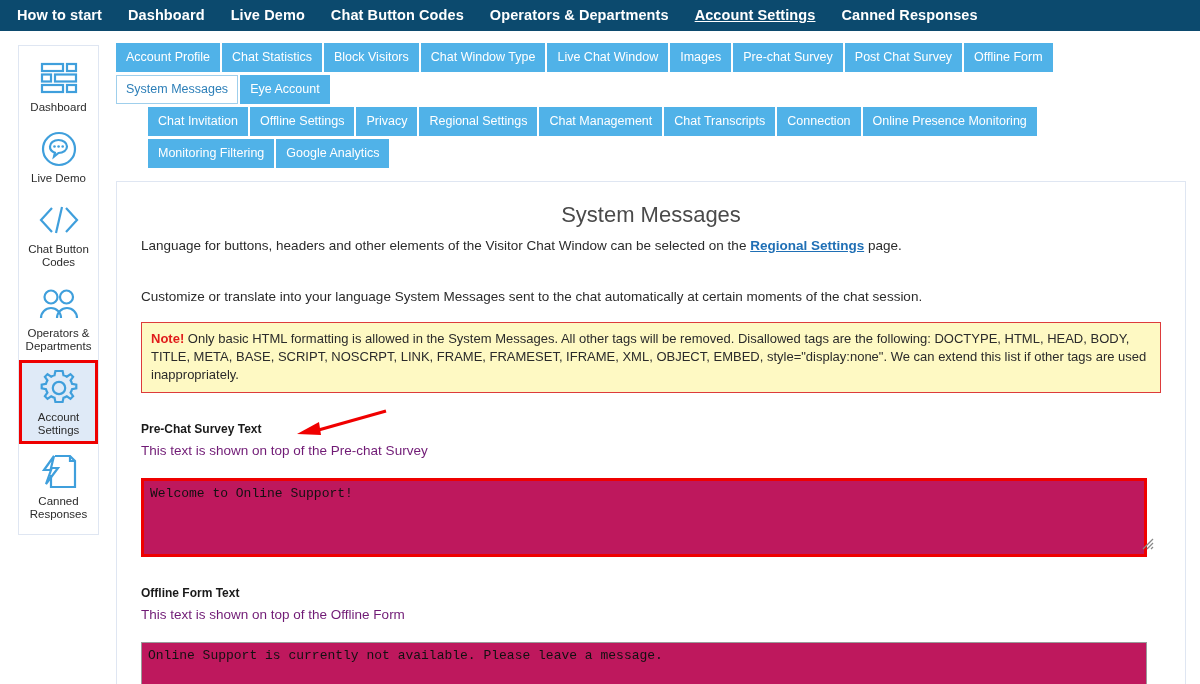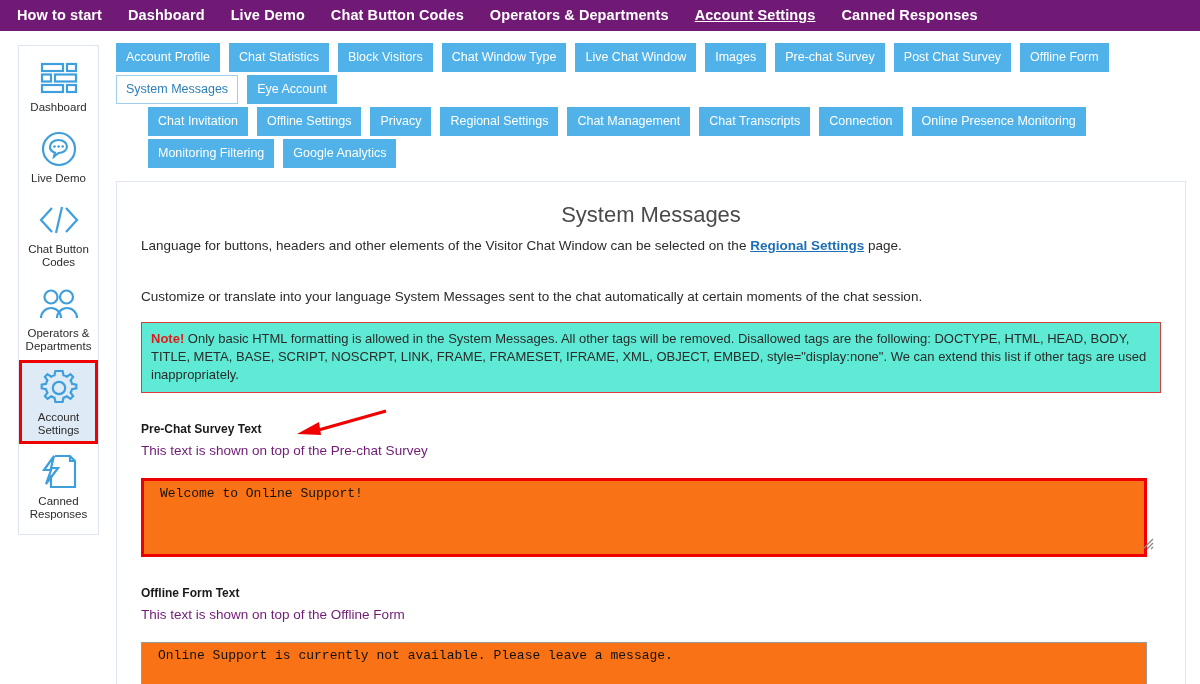--- a/index.html
+++ b/index.html
@@ -7,21 +7,21 @@
     margin: 0; padding: 0;
     width: 1200px; height: 684px;
     background: #ffffff;
     font-family: "Liberation Sans", sans-serif;
     overflow: hidden;
   }
 
   
   .topnav {
     height: 31px;
-    background: #701a75;
+    background: #0c4a6e;
     display: flex;
     align-items: center;
     padding-left: 4px;
     white-space: nowrap;
   }
   .topnav-item {
     color: #ffffff;
     font-size: 14.5px;
     font-weight: bold;
     padding: 0 13px;
@@ -77,21 +77,21 @@
   }
 
   
   .main {
     flex: 1;
     padding: 12px 0 0 12px;
   }
   .tabrow {
     display: flex;
     flex-wrap: wrap;
-    gap: 3px 9px;
+    gap: 3px 2px;
     width: 1040px;
   }
   .tab {
     background: #50b2e8;
     color: #ffffff;
     font-size: 12.5px;
     padding: 6px 9px 7px 9px;
     line-height: 14px;
     cursor: pointer;
     border: 1px solid #50b2e8;
@@ -128,21 +128,21 @@
   .desc.second { margin-top: 9px; }
   .desc a {
     color: #1f6fb5;
     font-weight: bold;
     text-decoration: underline;
   }
 
   .note {
     margin-top: 17px;
     border: 1px solid #dd3b3b;
-    background: #5eead4;
+    background: #fef9c3;
     padding: 7px 9px 8px 9px;
     font-size: 13px;
     line-height: 18px;
     color: #2b2b2b;
   }
   .note b { color: #e01b1b; }
 
   .field-block { margin-top: 26px; position: relative; }
   .field-label {
     font-size: 12px;
@@ -155,25 +155,25 @@
     color: #701a75;
     margin-top: 6px;
   }
   .ta-wrap { margin-top: 6px; position: relative; }
   .ta {
     width: 1006px;
     height: 79px;
     font-family: "Liberation Mono", monospace;
     font-size: 13px;
     color: #111111;
-    padding: 4px 16px;
+    padding: 4px 6px;
     resize: none;
     line-height: 17px;
     display: block;
-    background: #f97316;
+    background: #be185d;
     margin-top: 20px;
   }
   .ta.highlight { border: 3px solid #ee0000; }
   .ta.plain { border: 1px solid #9a9a9a; height: 72px; }
 
   .grip {
     position: absolute;
     right: 5px; bottom: 5px;
     width: 13px; height: 13px;
     pointer-events: none;

